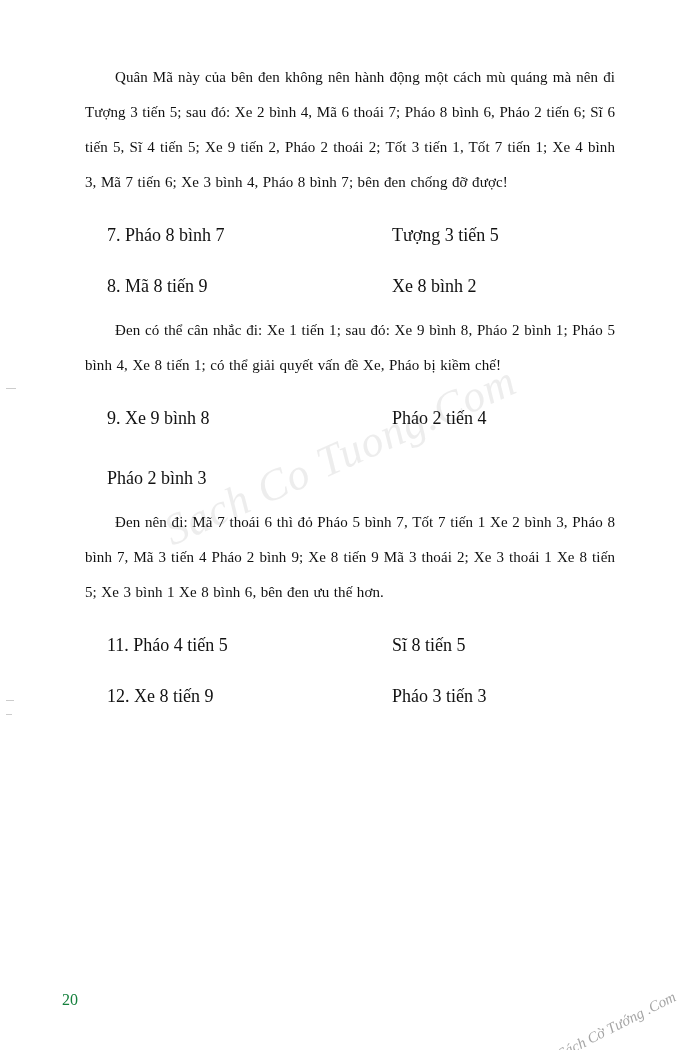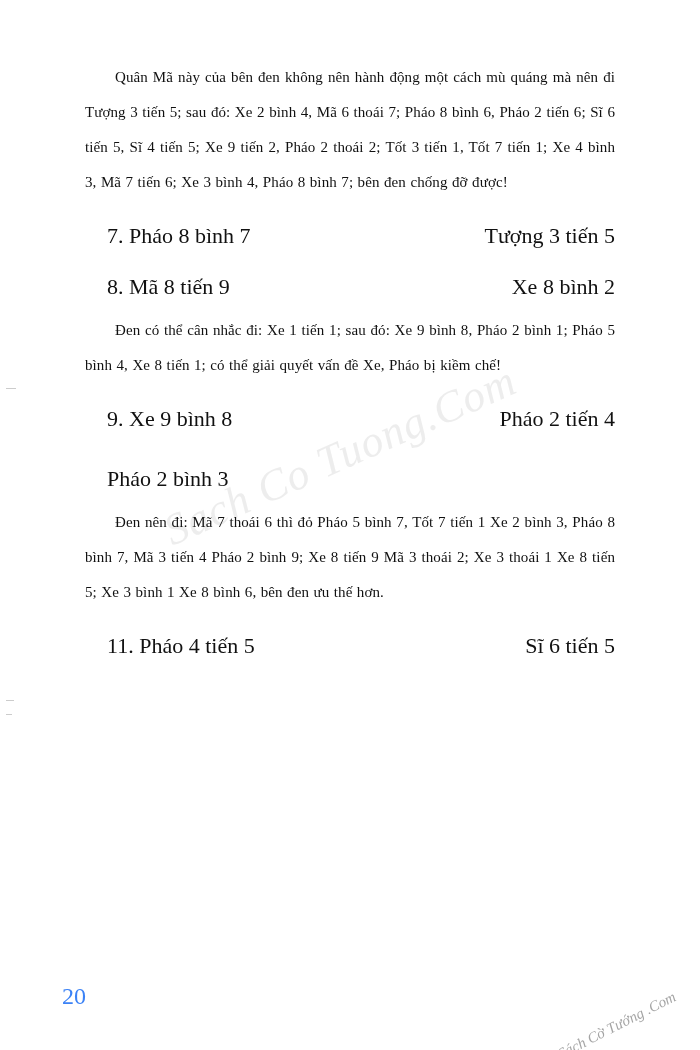--- a/index.html
+++ b/index.html
@@ -40,47 +40,46 @@
     letter-spacing: 0.1px;
     word-spacing: 0.6px;
   }
 
   p.para.first {
     text-indent: 30px;
   }
 
   .movepair {
     display: flex;
-    font-size: 22px;
+    font-size: 18px;
     line-height: 35px;
     margin: 7px 0 0 0;
     padding-left: 22px;
-    justify-content: space-between;
   }
   .movepair.tight {
     margin-top: 16px;
   }
   .movepair .red-move {
     width: 285px;
     flex: 0 0 285px;
     white-space: nowrap;
   }
   .movepair .black-move {
     white-space: nowrap;
   }
 
   .spacer-sm { height: 9px; }
 
   .page-number {
     position: absolute;
     left: 62px;
     bottom: 42px;
-    font-size: 24px;
+    font-size: 16px;
     line-height: 1;
-    color: #3b82f6;
+    color: #15803d;
     z-index: 2;
     margin-top: 35px;
   }
 
   
   .watermark-main {
     position: absolute;
     left: 150px;
     top: 430px;
     transform: rotate(-24deg);
@@ -169,22 +168,26 @@
     </div>
 
     <div class="spacer-sm"></div>
 
     <p class="para">Đen nên đi: Mã 7 thoái 6 thì đỏ Pháo 5 bình 7, Tốt 7 tiến 1 Xe 2 bình 3, Pháo 8 bình 7, Mã 3 tiến 4 Pháo 2 bình 9; Xe 8 tiến 9 Mã 3 thoái 2; Xe 3 thoái 1 Xe 8 tiến 5; Xe 3 bình 1 Xe 8 bình 6, bên đen ưu thế hơn.</p>
 
     <div class="spacer-sm"></div>
 
     <div class="movepair">
       <span class="red-move">11. Pháo 4 tiến 5</span>
-      <span class="black-move">Sĩ 6 tiến 5</span>
+      <span class="black-move">Sĩ 8 tiến 5</span>
     </div>
 
+    <div class="movepair tight">
+      <span class="red-move">12. Xe 8 tiến 9</span>
+      <span class="black-move">Pháo 3 tiến 3</span>
+    </div>
 
   </div>
 
   <div class="page-number">20</div>
   <div class="watermark-corner">Sách Cờ Tướng .Com</div>
 
 </div>
 
 </body></html>

